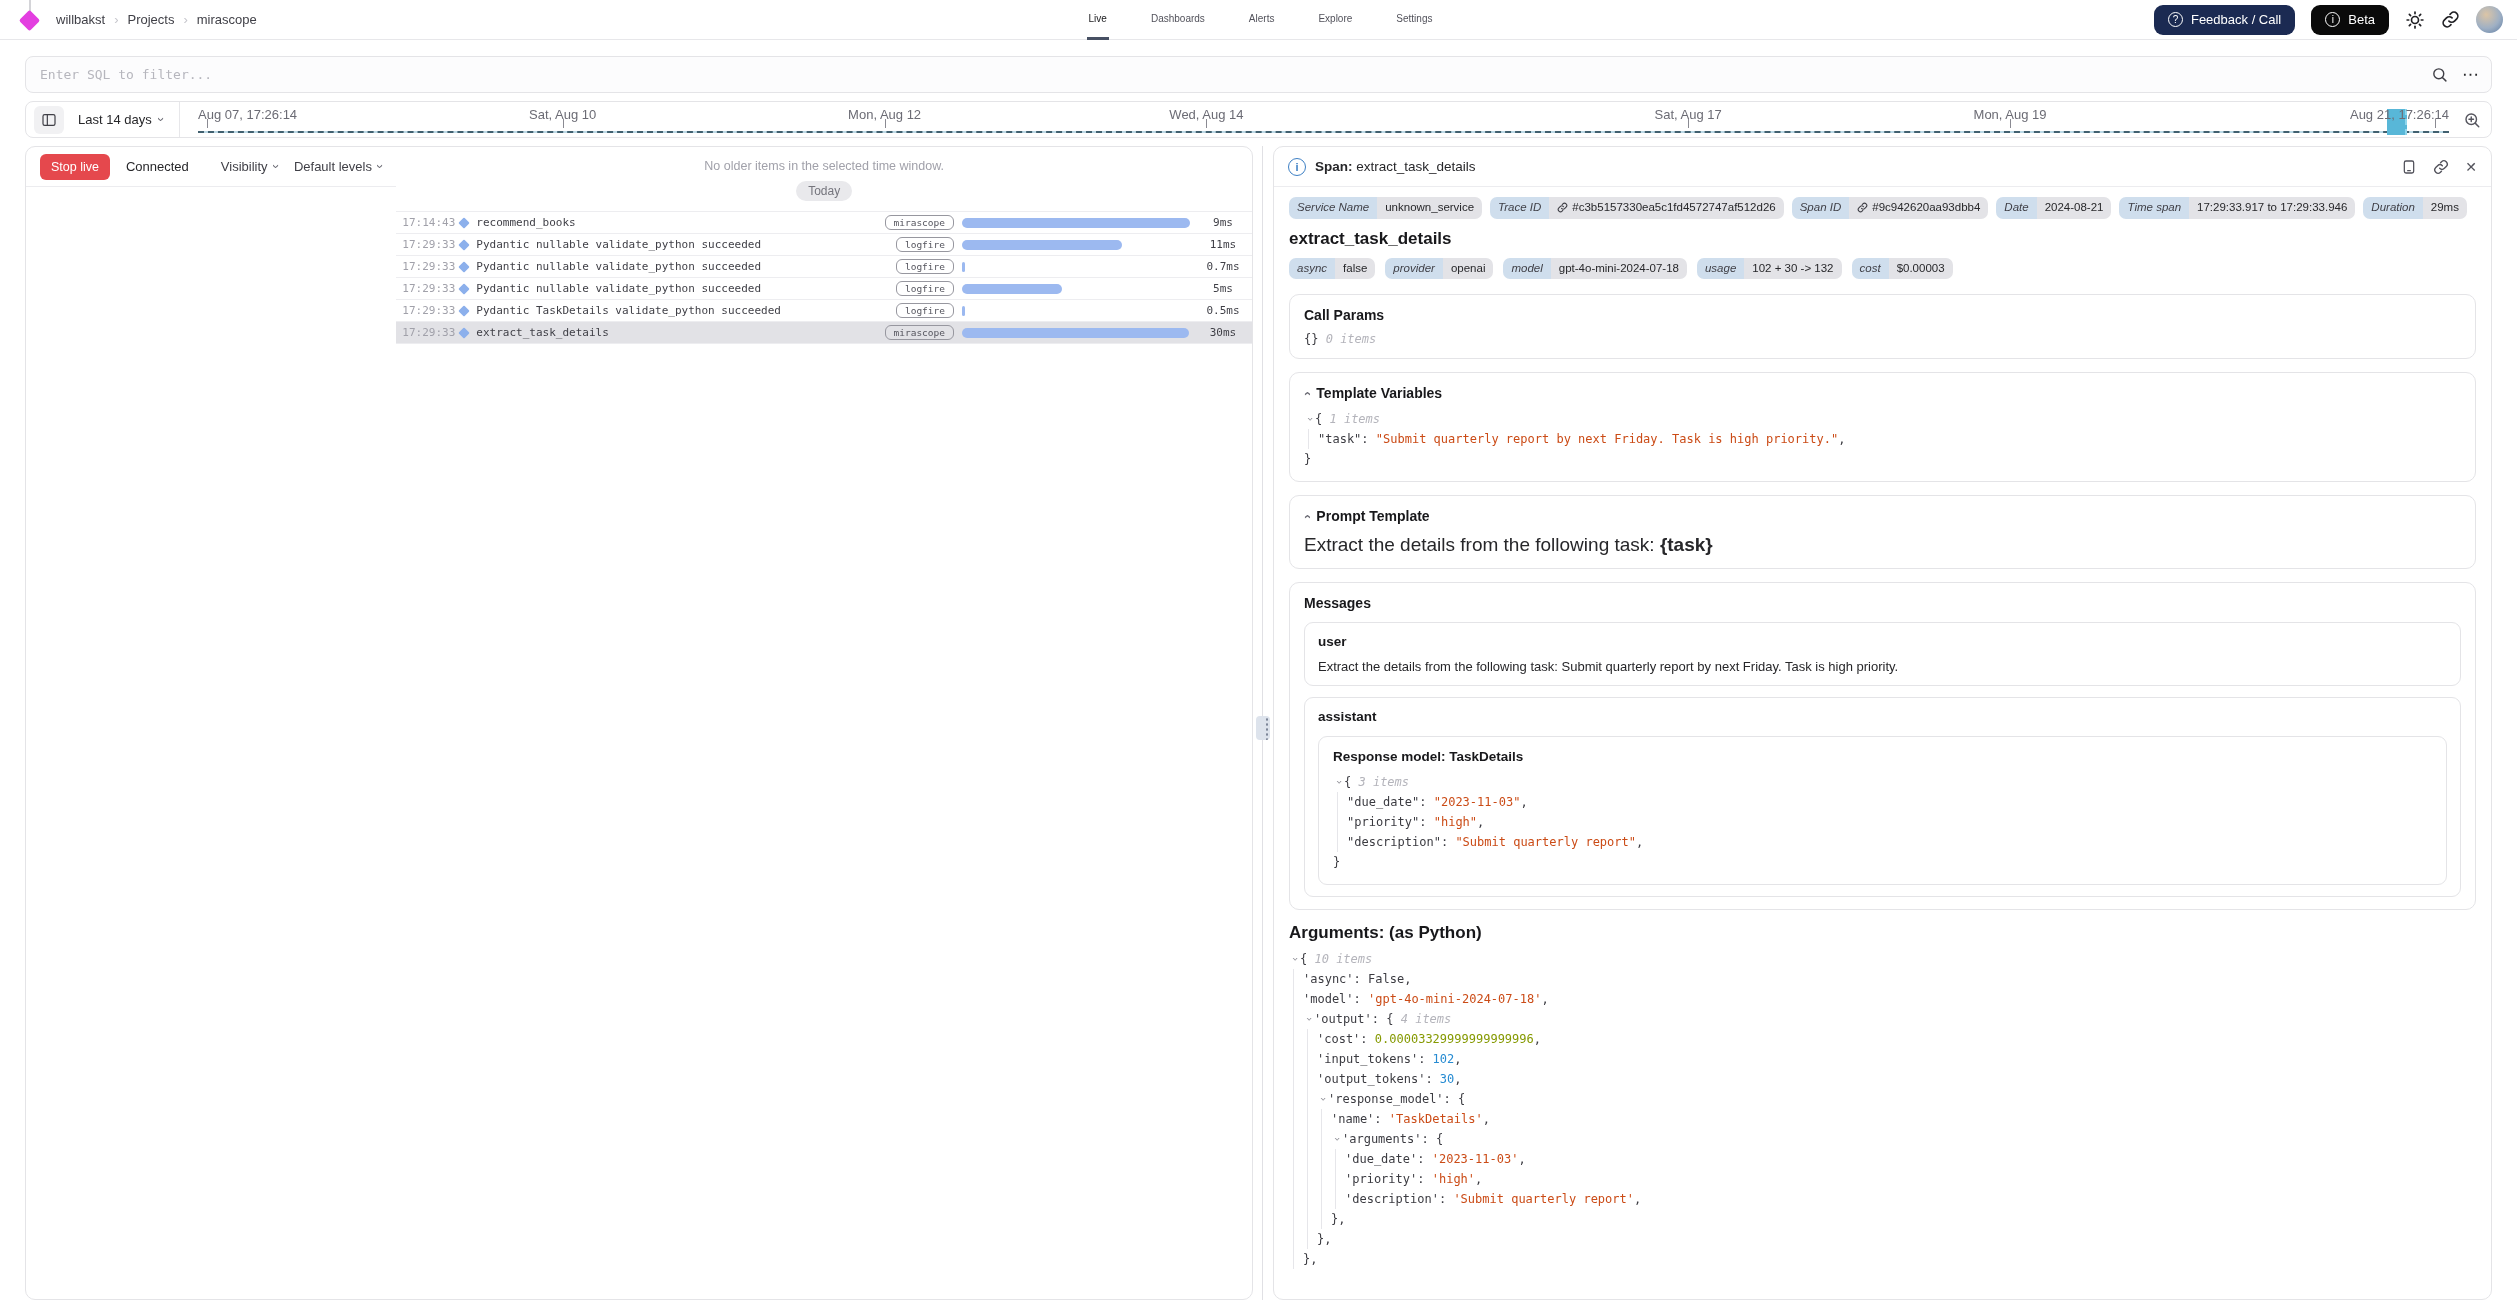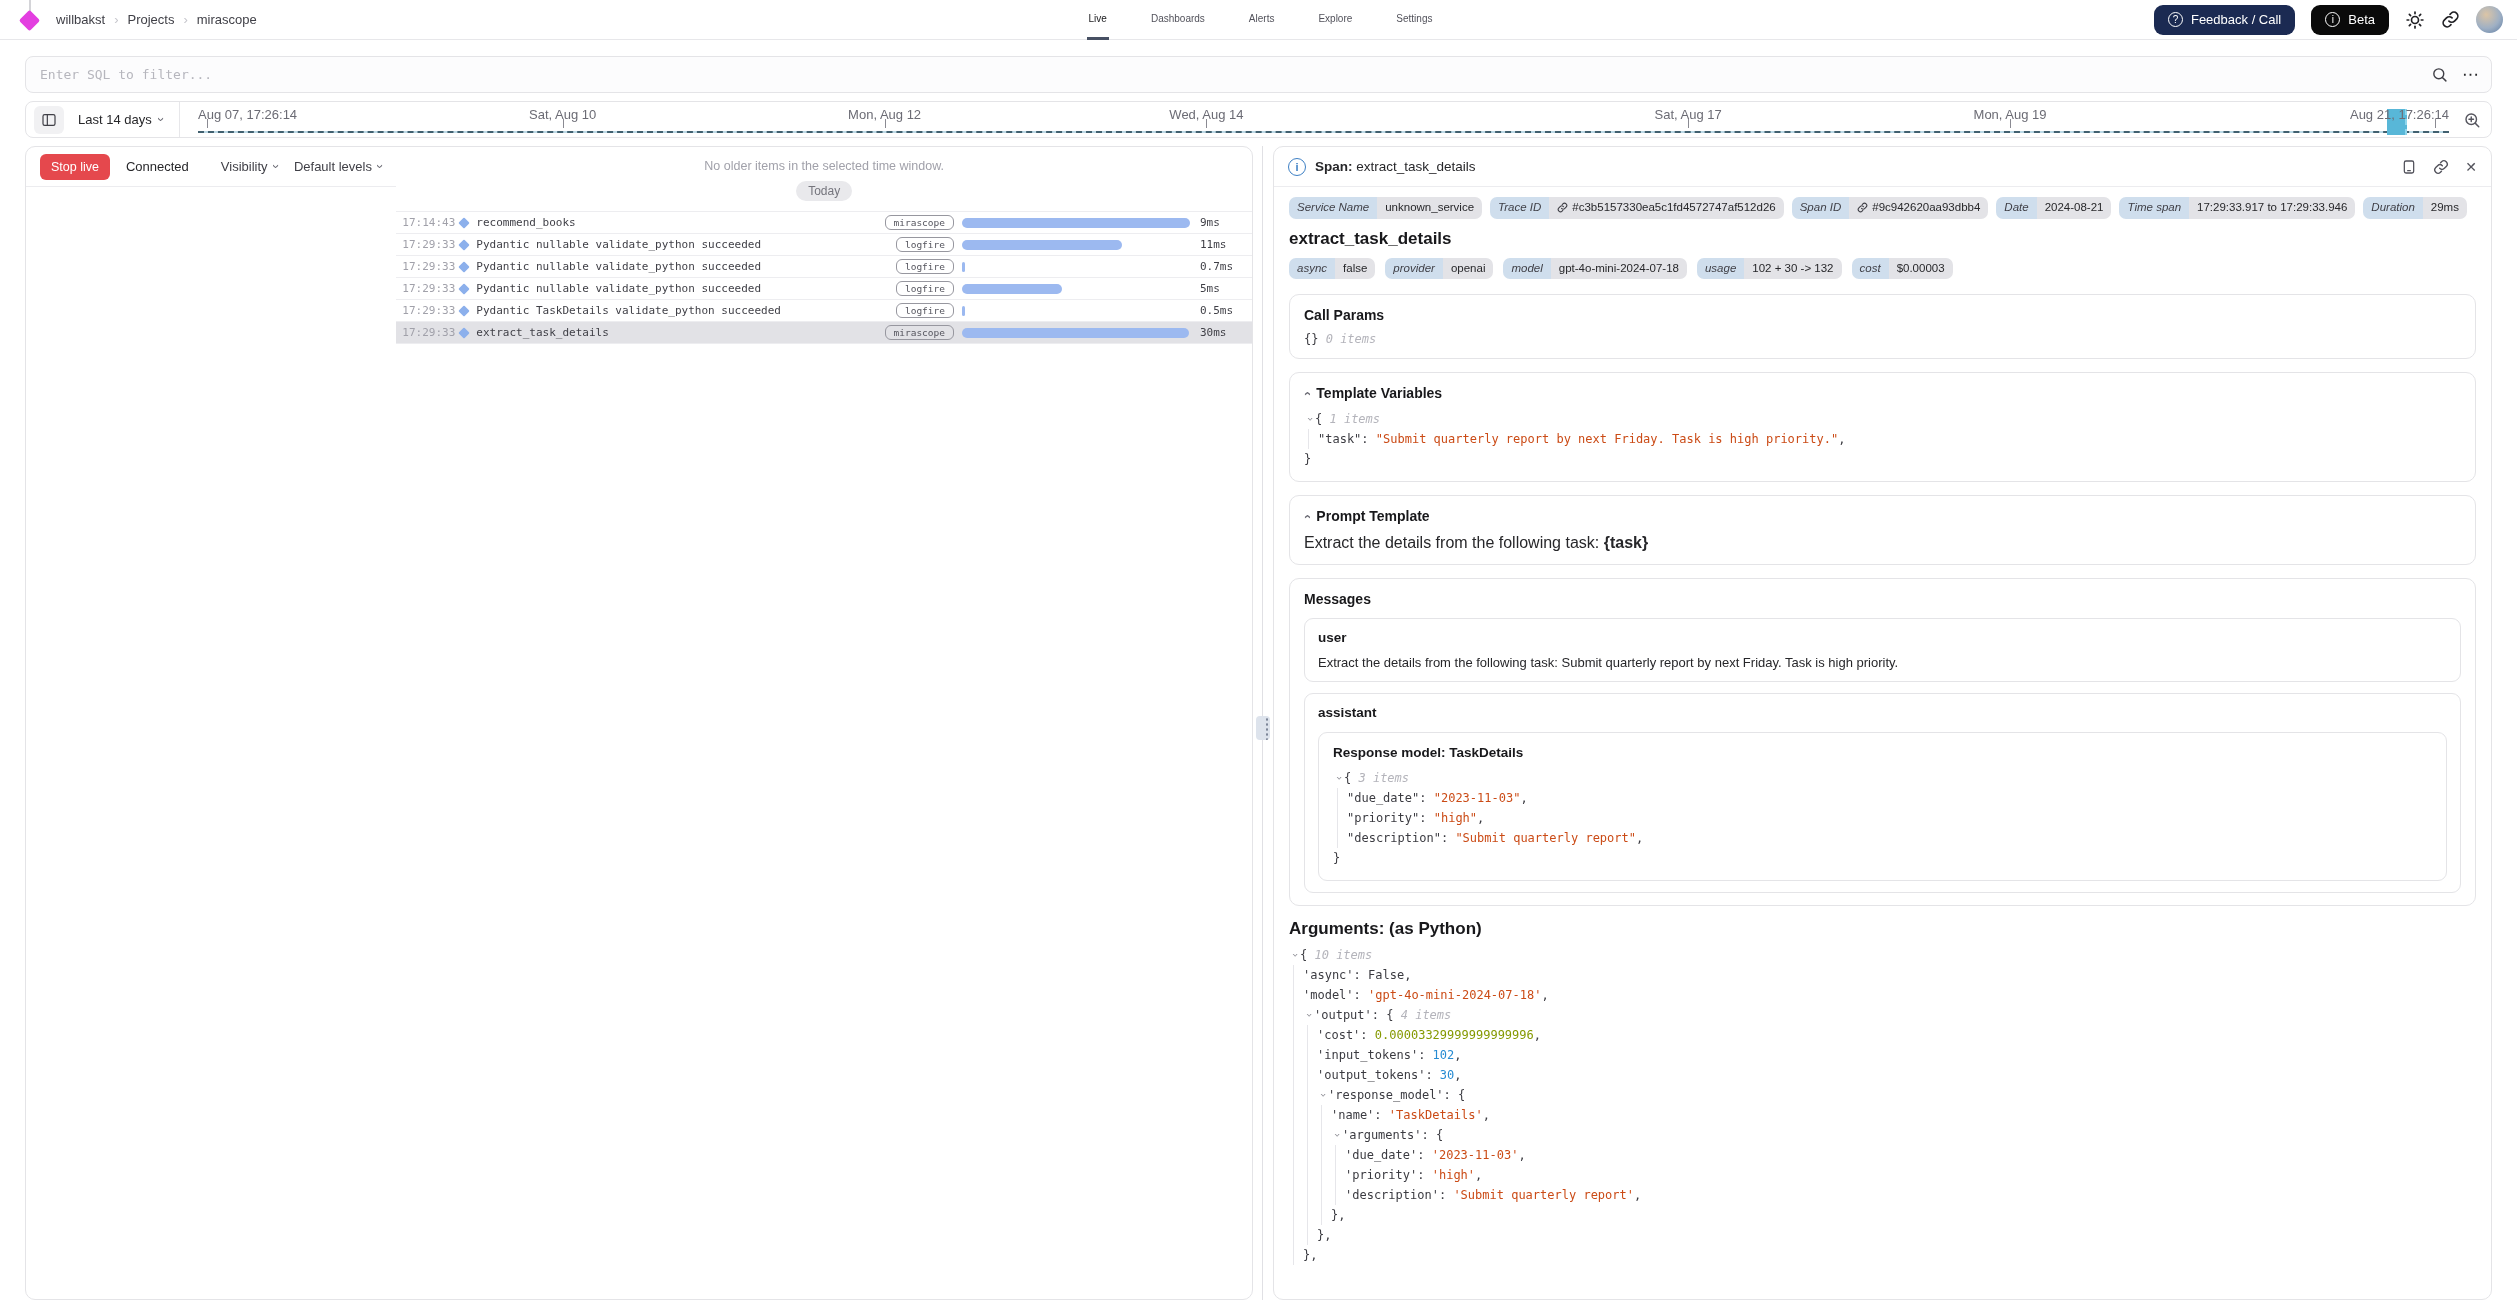--- a/index.html
+++ b/index.html
@@ -75,21 +75,21 @@
   .log-list { border-top:1px solid #ededf0; }
   .log-row { display:flex; align-items:center; height:22px; border-bottom:1px solid #ededf0; padding:0 6px; cursor:pointer;
     font-family:"DejaVu Sans Mono", monospace; font-size:11px; }
   .log-row.selected { background:#e2e2e6; }
   .lr-time { width:56px; color:#a1a1aa; flex:none; }
   .lr-diamond { width:8px; height:8px; transform:rotate(45deg); background:#8cb0ec; border-radius:1px; margin:0 8px 0 2px; flex:none; }
   .lr-name { flex:1; color:#3f3f46; white-space:nowrap; overflow:hidden; }
   .lr-tag { flex:none; border:1px solid #97979f; border-radius:6px; color:#55555e; font-size:9.5px; padding:1px 8px; margin-right:8px; background:transparent; }
   .lr-bartrack { flex:none; width:228px; position:relative; height:10px; margin-right:10px; }
   .lr-bar { position:absolute; left:0; top:0; height:10px; background:#9cb9f0; border-radius:999px; }
-  .lr-dur { flex:none; width:46px; color:#3f3f46; }
+  .lr-dur { flex:none; width:46px; color:#3f3f46;text-align:center; }
 
   
   .sp-header { height:40px; display:flex; align-items:center; padding:0 14px; border-bottom:1px solid #ececef; gap:9px; flex:none; }
   .info-ico { width:18px; height:18px; border:1.6px solid #3d7fc4; color:#3d7fc4; border-radius:50%; display:flex; align-items:center; justify-content:center; font-size:11px; font-weight:bold; flex:none; }
   .sp-title { font-size:13.5px; }
   .sp-title b { font-weight:bold; }
   .sp-hicons { margin-left:auto; display:flex; align-items:center; gap:16px; color:#52525b; }
   .x-ico { font-size:14px; color:#52525b; cursor:pointer; }
   .sp-body { flex:1; overflow:hidden; padding:10px 15px 0; }
 
@@ -112,21 +112,21 @@
 
   .tree { margin-top:8px; font-family:"DejaVu Sans Mono", monospace; font-size:12px; }
   .ln { display:flex; line-height:20px; white-space:pre; }
   .gd { flex:0 0 14px; position:relative; }
   .gd::before { content:""; position:absolute; left:4px; top:0; bottom:0; border-left:1px solid #e6e6ea; }
   .arw { display:inline-block; width:11px; transform:rotate(90deg); color:#8b8b93; font-size:11px; cursor:pointer; text-align:center; }
   .t-k { color:#3b3b41; } .t-b { color:#3b3b41; } .t-p { color:#3b3b41; }
   .t-s { color:#cb4b16; } .t-n { color:#268bd2; } .t-g { color:#859900; }
   .t-i { color:#b4b4bb; font-style:italic; }
 
-  .pt-text { margin-top:10px; font-size:16px; color:#27272a; }
+  .pt-text { margin-top:10px; font-size:19px; color:#27272a; }
   .pt-text b { font-weight:bold; }
 
   .msg-box { border:1px solid #e4e4e7; border-radius:9px; padding:11px 13px; margin-top:11px; }
   .msg-role { font-size:13.5px; font-weight:bold; color:#18181b; }
   .msg-text { margin-top:10px; font-size:13px; color:#27272a; }
   .resp-box { border:1px solid #e4e4e7; border-radius:9px; padding:12px 14px; margin-top:12px; }
   .resp-head { font-size:13.5px; font-weight:bold; color:#18181b; }
 
   .args-head { font-size:17px; font-weight:bold; color:#18181b; margin:6px 0 6px; }
 </style>

